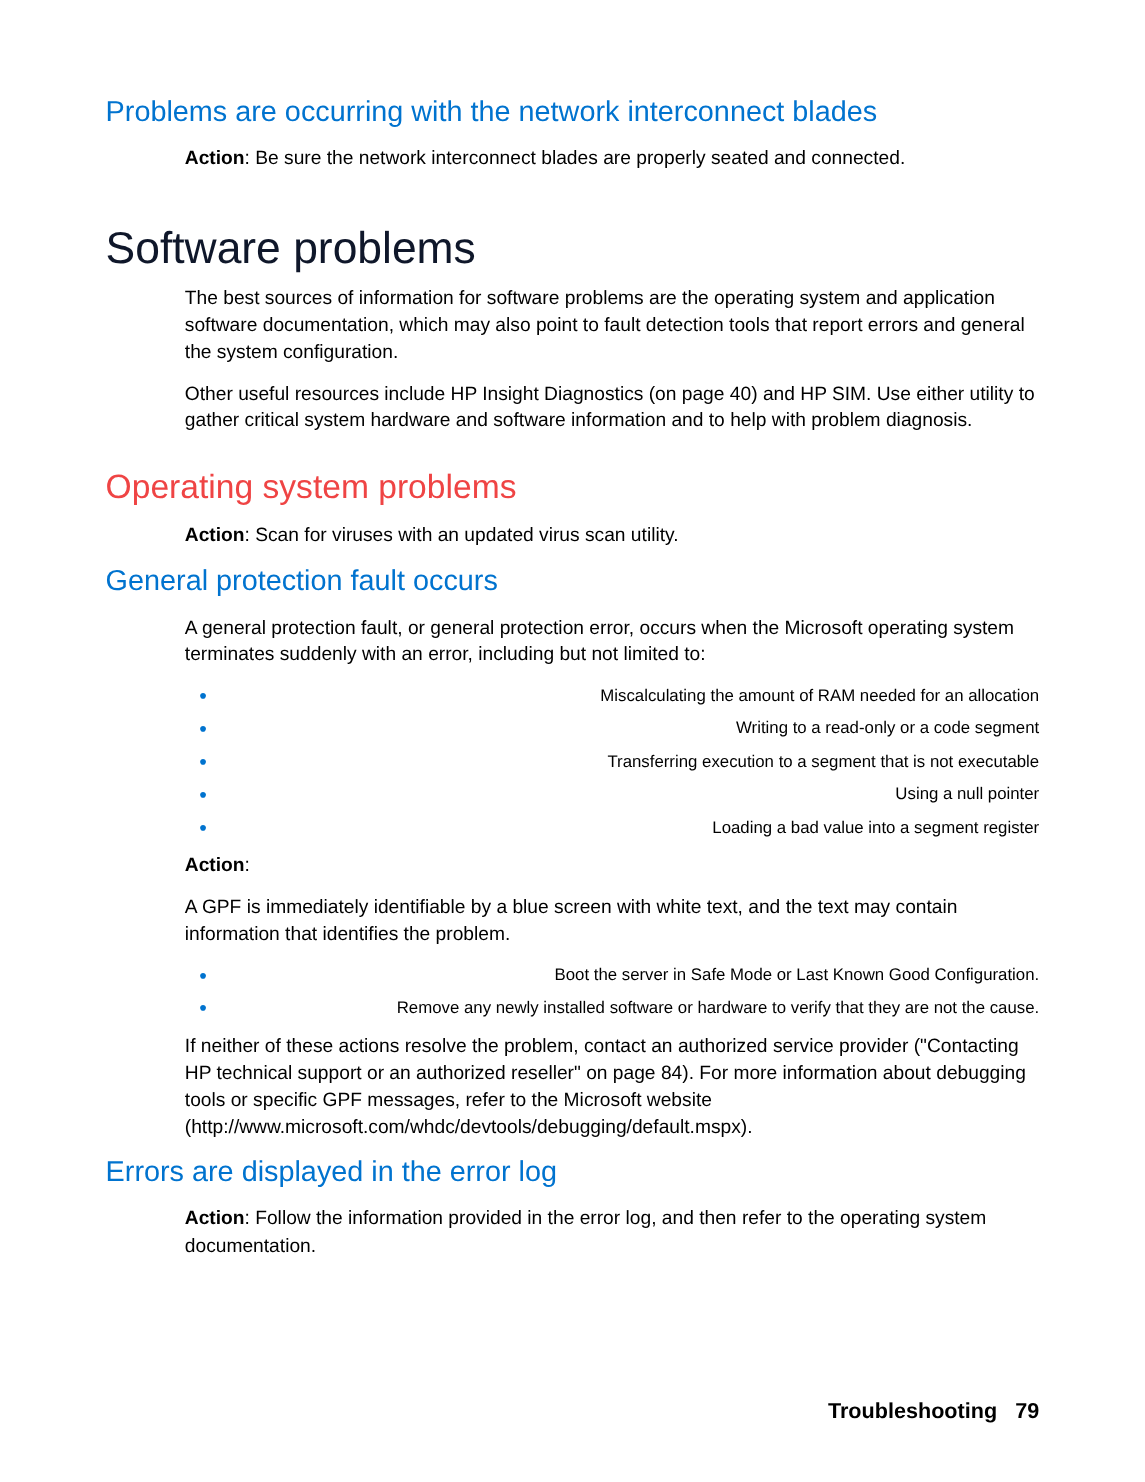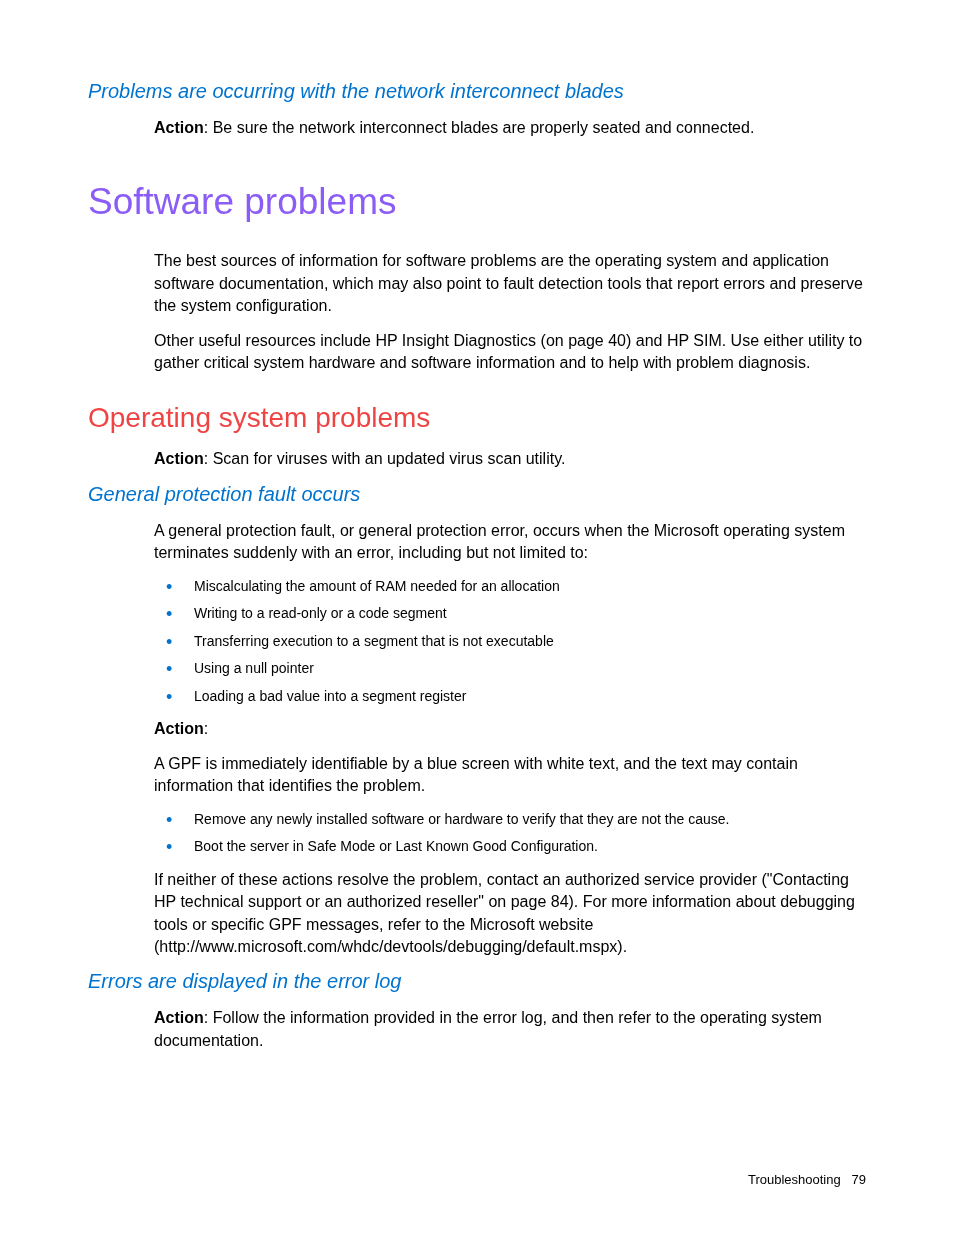--- a/index.html
+++ b/index.html
@@ -9,32 +9,31 @@
       width: 954px;
       height: 1235px;
       position: relative;
       color: #000;
     }
     .page {
       padding: 80px 88px 0 88px;
     }
     .h3 {
       color: #0073cf;
-      font-size: 20px;
+      font-size: 24px;
       font-weight: 400;
       margin-bottom: 14px;
       margin-left: 0;
-      font-style: italic;
     }
     .h1 {
-      color: #8b5cf6;
+      color: #0f172a;
       font-size: 37px;
       font-weight: 400;
       margin-top: 42px;
-      margin-bottom: 27px;
+      margin-bottom: 10px;
     }
     .h2 {
       color: #ef4444;
       font-size: 28px;
       font-weight: 400;
       margin-top: 28px;
       margin-bottom: 14px;
     }
     .body-text {
       font-size: 16px;
@@ -42,56 +41,58 @@
       margin-left: 66px;
       margin-bottom: 12px;
     }
     .label-bold {
       font-weight: bold;
     }
     ul.bullets {
       margin-left: 66px;
       margin-bottom: 12px;
       list-style: none;
+      text-align: right;
     }
     ul.bullets li {
       font-size: 14px;
       line-height: 1.4;
       padding-left: 40px;
       position: relative;
       margin-bottom: 8px;
     }
     ul.bullets li::before {
       content: "•";
       color: #0073cf;
       font-size: 18px;
       position: absolute;
       left: 12px;
       top: -2px;
     }
     .footer {
       position: absolute;
       bottom: 48px;
       right: 88px;
-      font-size: 13px;
+      font-size: 18px;
+      font-weight: bold;
     }
     .section-gap { margin-top: 8px; }
   </style>
 </head>
 <body>
 
 <div class="page">
 
   <h3 class="h3">Problems are occurring with the network interconnect blades</h3>
   <p class="body-text">
     <span class="label-bold">Action</span><span>: Be sure the network interconnect blades are properly seated and connected.</span>
   </p>
 
   <h1 class="h1">Software problems</h1>
-  <p class="body-text">The best sources of information for software problems are the operating system and application software documentation, which may also point to fault detection tools that report errors and preserve the system configuration.</p>
+  <p class="body-text">The best sources of information for software problems are the operating system and application software documentation, which may also point to fault detection tools that report errors and general the system configuration.</p>
   <p class="body-text">Other useful resources include HP Insight Diagnostics (on page 40) and HP SIM. Use either utility to gather critical system hardware and software information and to help with problem diagnosis.</p>
 
   <h2 class="h2">Operating system problems</h2>
 
   <p class="body-text">
     <span class="label-bold">Action</span><span>: Scan for viruses with an updated virus scan utility.</span>
   </p>
 
   <h3 class="h3 section-gap">General protection fault occurs</h3>
   <p class="body-text">A general protection fault, or general protection error, occurs when the Microsoft operating system terminates suddenly with an error, including but not limited to:</p>
@@ -100,22 +101,22 @@
     <li>Writing to a read-only or a code segment</li>
     <li>Transferring execution to a segment that is not executable</li>
     <li>Using a null pointer</li>
     <li>Loading a bad value into a segment register</li>
   </ul>
   <p class="body-text">
     <span class="label-bold">Action</span><span>:</span>
   </p>
   <p class="body-text">A GPF is immediately identifiable by a blue screen with white text, and the text may contain information that identifies the problem.</p>
   <ul class="bullets">
+    <li>Boot the server in Safe Mode or Last Known Good Configuration.</li>
     <li>Remove any newly installed software or hardware to verify that they are not the cause.</li>
-    <li>Boot the server in Safe Mode or Last Known Good Configuration.</li>
   </ul>
   <p class="body-text">If neither of these actions resolve the problem, contact an authorized service provider ("Contacting HP technical support or an authorized reseller" on page 84). For more information about debugging tools or specific GPF messages, refer to the Microsoft website (http://www.microsoft.com/whdc/devtools/debugging/default.mspx).</p>
 
   <h3 class="h3 section-gap">Errors are displayed in the error log</h3>
   <p class="body-text">
     <span class="label-bold">Action</span><span>: Follow the information provided in the error log, and then refer to the operating system documentation.</span>
   </p>
 
 </div>
 

